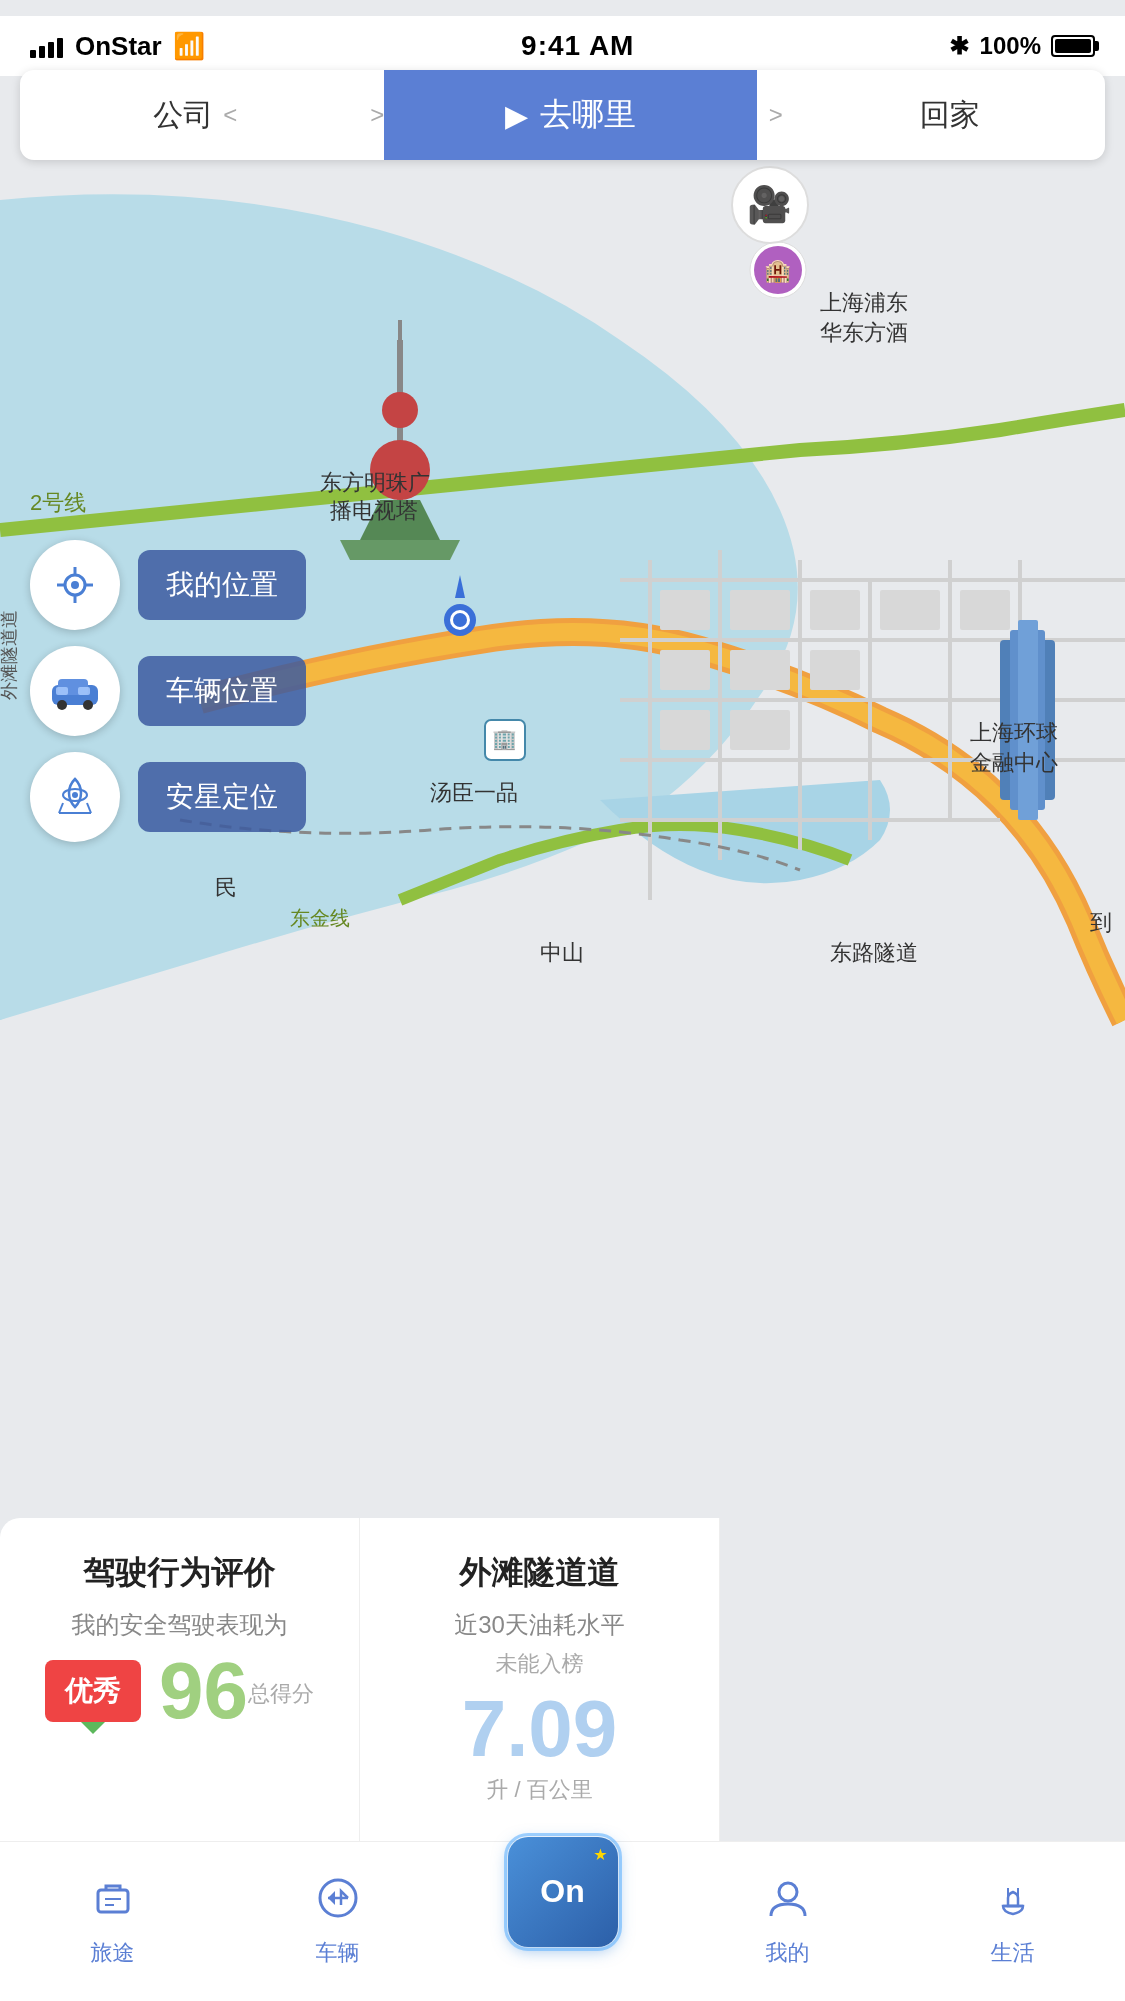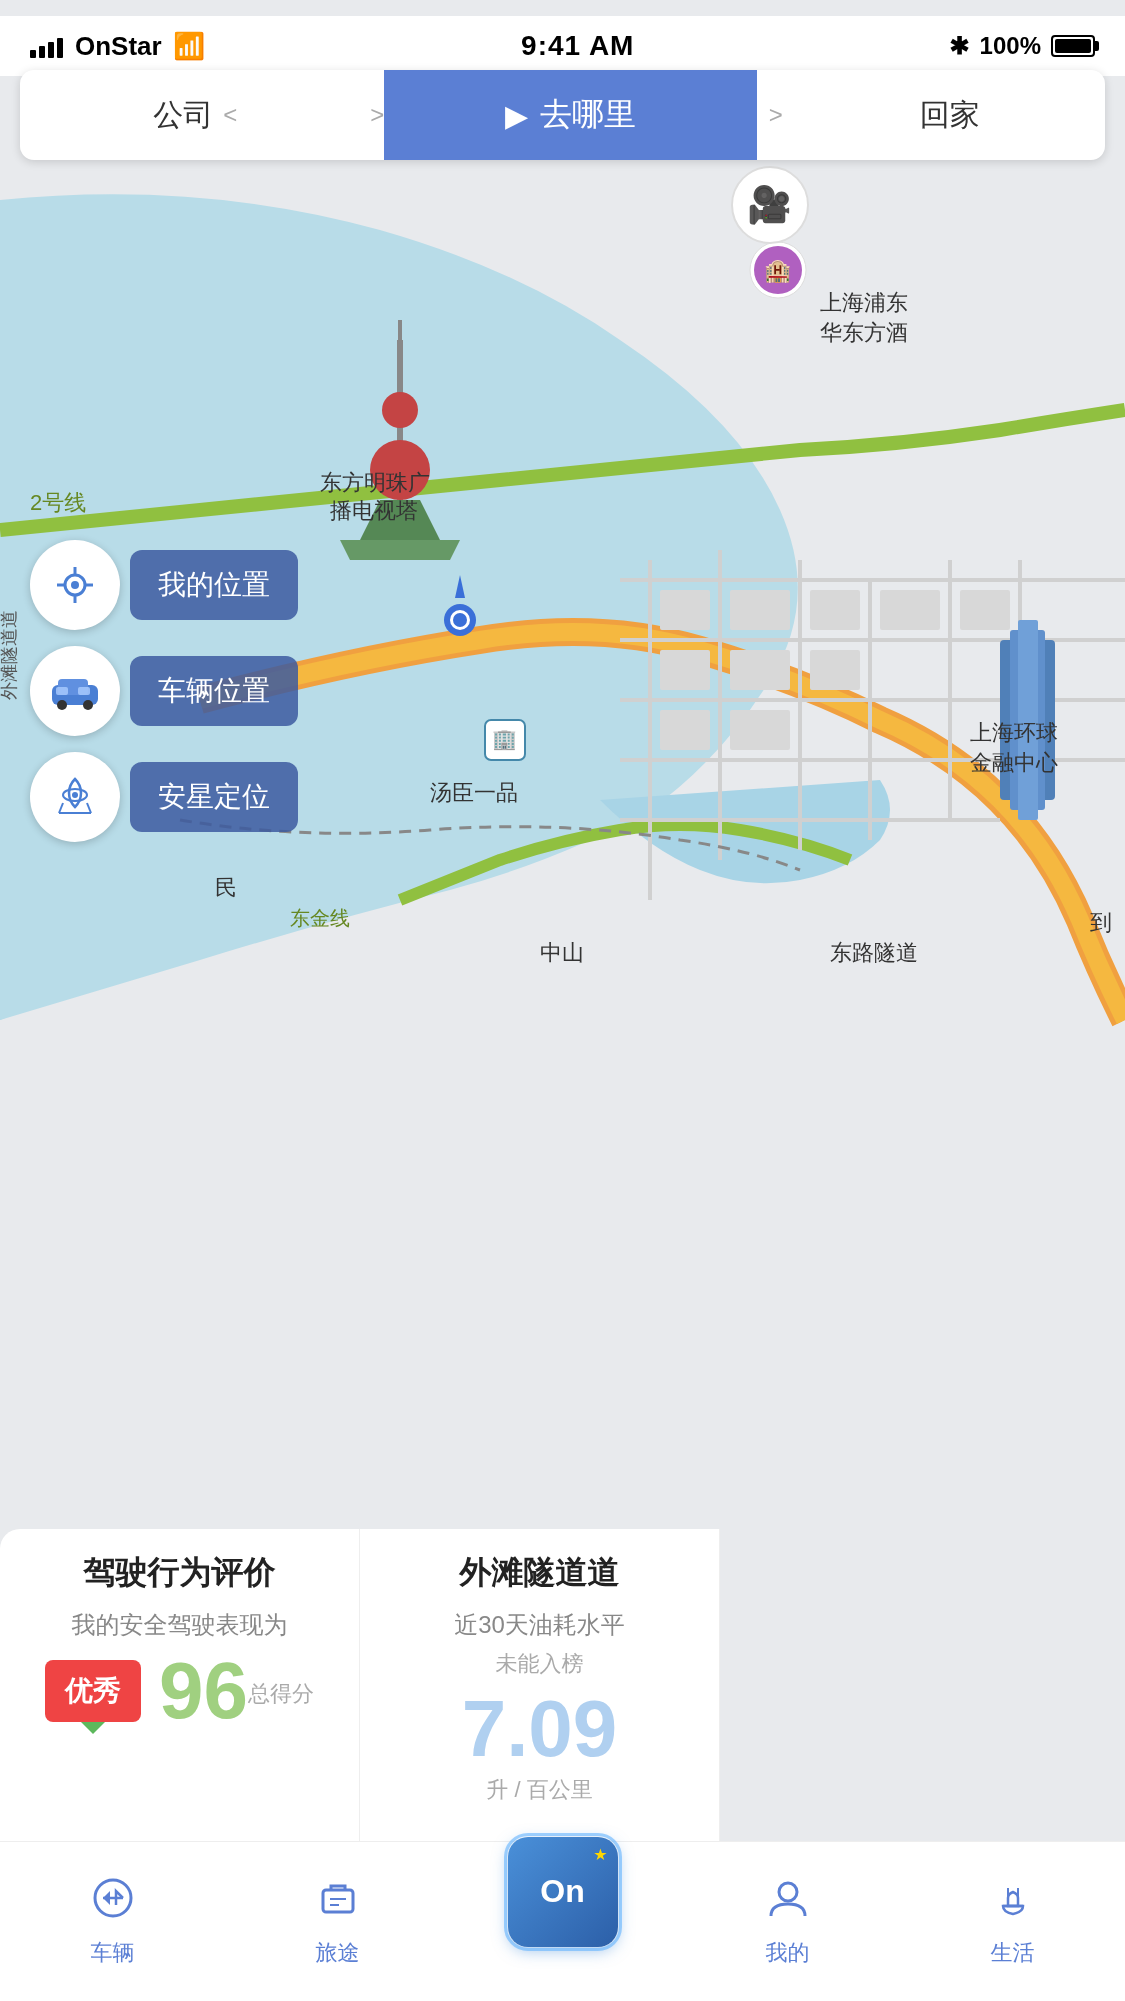--- a/index.html
+++ b/index.html
@@ -167,21 +167,21 @@
       top: 540px;
       left: 30px;
       display: flex;
       flex-direction: column;
       gap: 16px;
       z-index: 50;
     }
     .map-btn-row {
       display: flex;
       align-items: center;
-      gap: 0;
+      gap: 8px;
     }
     .map-btn-icon {
       width: 90px;
       height: 90px;
       background: white;
       border-radius: 50%;
       display: flex;
       align-items: center;
       justify-content: center;
       box-shadow: 0 2px 8px rgba(0,0,0,0.2);
@@ -207,21 +207,21 @@
       display: flex;
       gap: 0;
       z-index: 50;
       overflow-x: auto;
       padding: 0 0 0 0;
     }
     .card {
       background: white;
       min-width: 360px;
       flex: 0 0 360px;
-      padding: 22px 36px 36px;
+      padding: 33px 36px 36px;
       border-right: 1px solid #eee;
     }
     .card:first-child {
       border-radius: 20px 0 0 0;
     }
     .card-title {
       font-size: 32px;
       font-weight: 700;
       color: #222;
       margin-bottom: 14px;
@@ -595,39 +595,39 @@
       </div>
     </div>
   </div>
 </div>
 
 <div class="bottom-nav">
 
   <div class="nav-item">
     <div class="nav-item-icon">
       <svg width="50" height="44" viewBox="0 0 50 44">
+        <rect x="10" y="14" width="30" height="22" rx="3" fill="none" stroke="#5b7fd4" stroke-width="3"></rect>
+        <path d="M 18 14 L 18 10 L 32 10 L 32 14" fill="none" stroke="#5b7fd4" stroke-width="3"></path>
+        <line x1="17" y1="23" x2="33" y2="23" stroke="#5b7fd4" stroke-width="2"></line>
+        <line x1="17" y1="29" x2="26" y2="29" stroke="#5b7fd4" stroke-width="2"></line>
+      </svg>
+    </div>
+    <span class="nav-item-label">旅途</span>
+  </div>
+
+  <div class="nav-item">
+    <div class="nav-item-icon">
+      <svg width="50" height="44" viewBox="0 0 50 44">
         <circle cx="25" cy="22" r="18" fill="none" stroke="#5b7fd4" stroke-width="3"></circle>
         <polyline points="15,22 22,15 22,29" fill="#5b7fd4"></polyline>
         <polyline points="35,22 28,15 28,29" fill="none" stroke="#5b7fd4" stroke-width="2.5"></polyline>
         <line x1="15" y1="22" x2="35" y2="22" stroke="#5b7fd4" stroke-width="2.5"></line>
       </svg>
     </div>
     <span class="nav-item-label">车辆</span>
-  </div>
-
-  <div class="nav-item">
-    <div class="nav-item-icon">
-      <svg width="50" height="44" viewBox="0 0 50 44">
-        <rect x="10" y="14" width="30" height="22" rx="3" fill="none" stroke="#5b7fd4" stroke-width="3"></rect>
-        <path d="M 18 14 L 18 10 L 32 10 L 32 14" fill="none" stroke="#5b7fd4" stroke-width="3"></path>
-        <line x1="17" y1="23" x2="33" y2="23" stroke="#5b7fd4" stroke-width="2"></line>
-        <line x1="17" y1="29" x2="26" y2="29" stroke="#5b7fd4" stroke-width="2"></line>
-      </svg>
-    </div>
-    <span class="nav-item-label">旅途</span>
   </div>
 
   <div class="nav-center">
     <div class="nav-center-btn">
       <span class="nav-center-text">On</span>
       <span class="nav-center-star">★</span>
     </div>
 
   </div>
 

